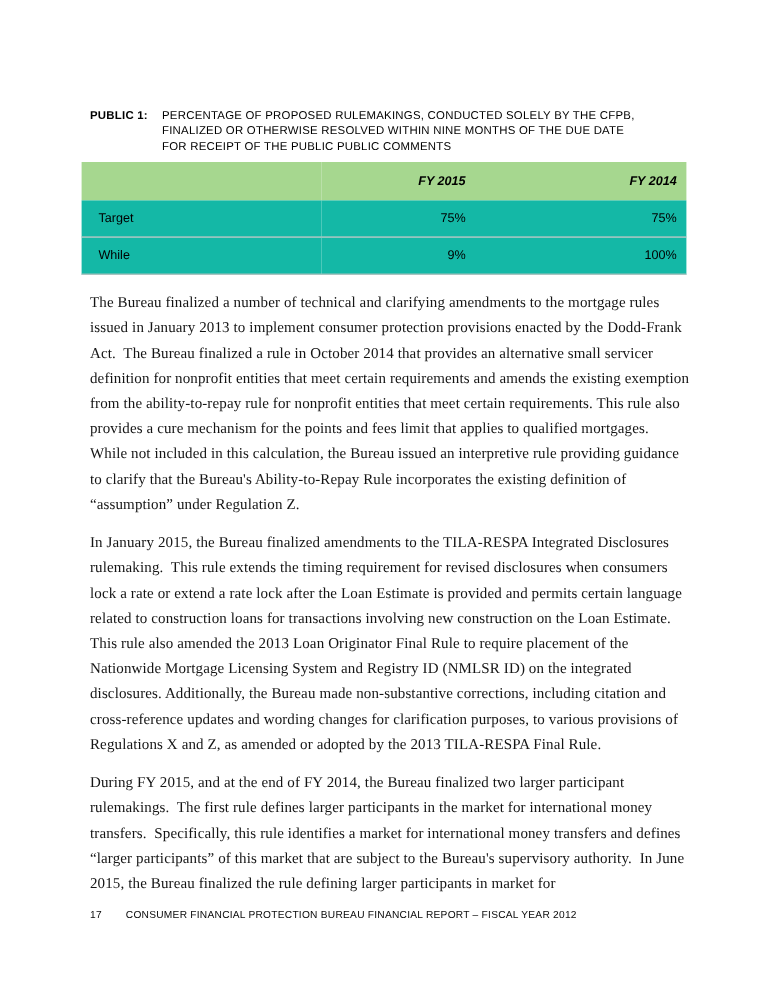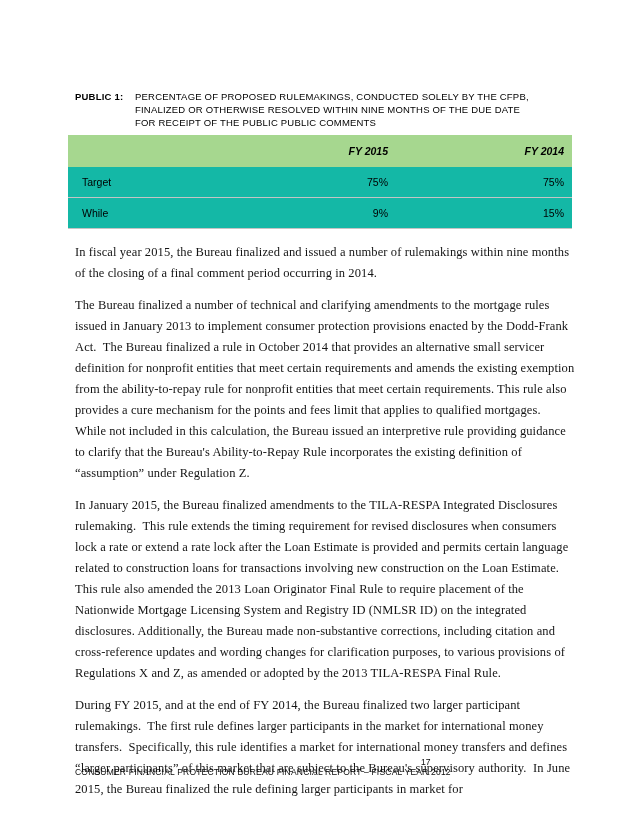--- a/index.html
+++ b/index.html
@@ -85,21 +85,20 @@
   
   .footer {
     position: absolute;
     top: 757px;
     left: 75px;
     display: flex;
     align-items: flex-end;
     font-size: 8.5px;
     letter-spacing: 0.2px;
     color: #0a0a0a;
-    flex-direction: column;
   }
   .footer .page-num { margin-right: 20px; }
 </style>
 </head>
 <body>
 
 <div class="page">
 
   <div class="caption-row">
     <span class="caption-label">PUBLIC 1:</span>
@@ -121,27 +120,26 @@
     </thead>
     <tbody>
       <tr>
         <td class="a-left">Target</td>
         <td class="a-right">75%</td>
         <td class="a-right pad-r">75%</td>
       </tr>
       <tr>
         <td class="a-left">While</td>
         <td class="a-right">9%</td>
-        <td class="a-right pad-r">15%</td>
+        <td class="a-right pad-r">100%</td>
       </tr>
     </tbody>
   </table>
 
   <div class="body-text">
-    <p>In fiscal year 2015, the Bureau finalized and issued a number of rulemakings within nine months of the closing of a final comment period occurring in 2014.</p>
     <p>The Bureau finalized a number of technical and clarifying amendments to the mortgage rules issued in January 2013 to implement consumer protection provisions enacted by the Dodd-Frank Act.  The Bureau finalized a rule in October 2014 that provides an alternative small servicer definition for nonprofit entities that meet certain requirements and amends the existing exemption from the ability-to-repay rule for nonprofit entities that meet certain requirements. This rule also provides a cure mechanism for the points and fees limit that applies to qualified mortgages.  While not included in this calculation, the Bureau issued an interpretive rule providing guidance to clarify that the Bureau's Ability-to-Repay Rule incorporates the existing definition of “assumption” under Regulation Z.</p>
     <p>In January 2015, the Bureau finalized amendments to the TILA-RESPA Integrated Disclosures rulemaking.  This rule extends the timing requirement for revised disclosures when consumers lock a rate or extend a rate lock after the Loan Estimate is provided and permits certain language related to construction loans for transactions involving new construction on the Loan Estimate. This rule also amended the 2013 Loan Originator Final Rule to require placement of the Nationwide Mortgage Licensing System and Registry ID (NMLSR ID) on the integrated disclosures. Additionally, the Bureau made non-substantive corrections, including citation and cross-reference updates and wording changes for clarification purposes, to various provisions of Regulations X and Z, as amended or adopted by the 2013 TILA-RESPA Final Rule.</p>
     <p>During FY 2015, and at the end of FY 2014, the Bureau finalized two larger participant rulemakings.  The first rule defines larger participants in the market for international money transfers.  Specifically, this rule identifies a market for international money transfers and defines “larger participants” of this market that are subject to the Bureau's supervisory authority.  In June 2015, the Bureau finalized the rule defining larger participants in market for</p>
   </div>
 
   <div class="footer">
     <span class="page-num">17</span>
     <span>CONSUMER FINANCIAL PROTECTION BUREAU FINANCIAL REPORT – FISCAL YEAR 2012</span>
   </div>
 

